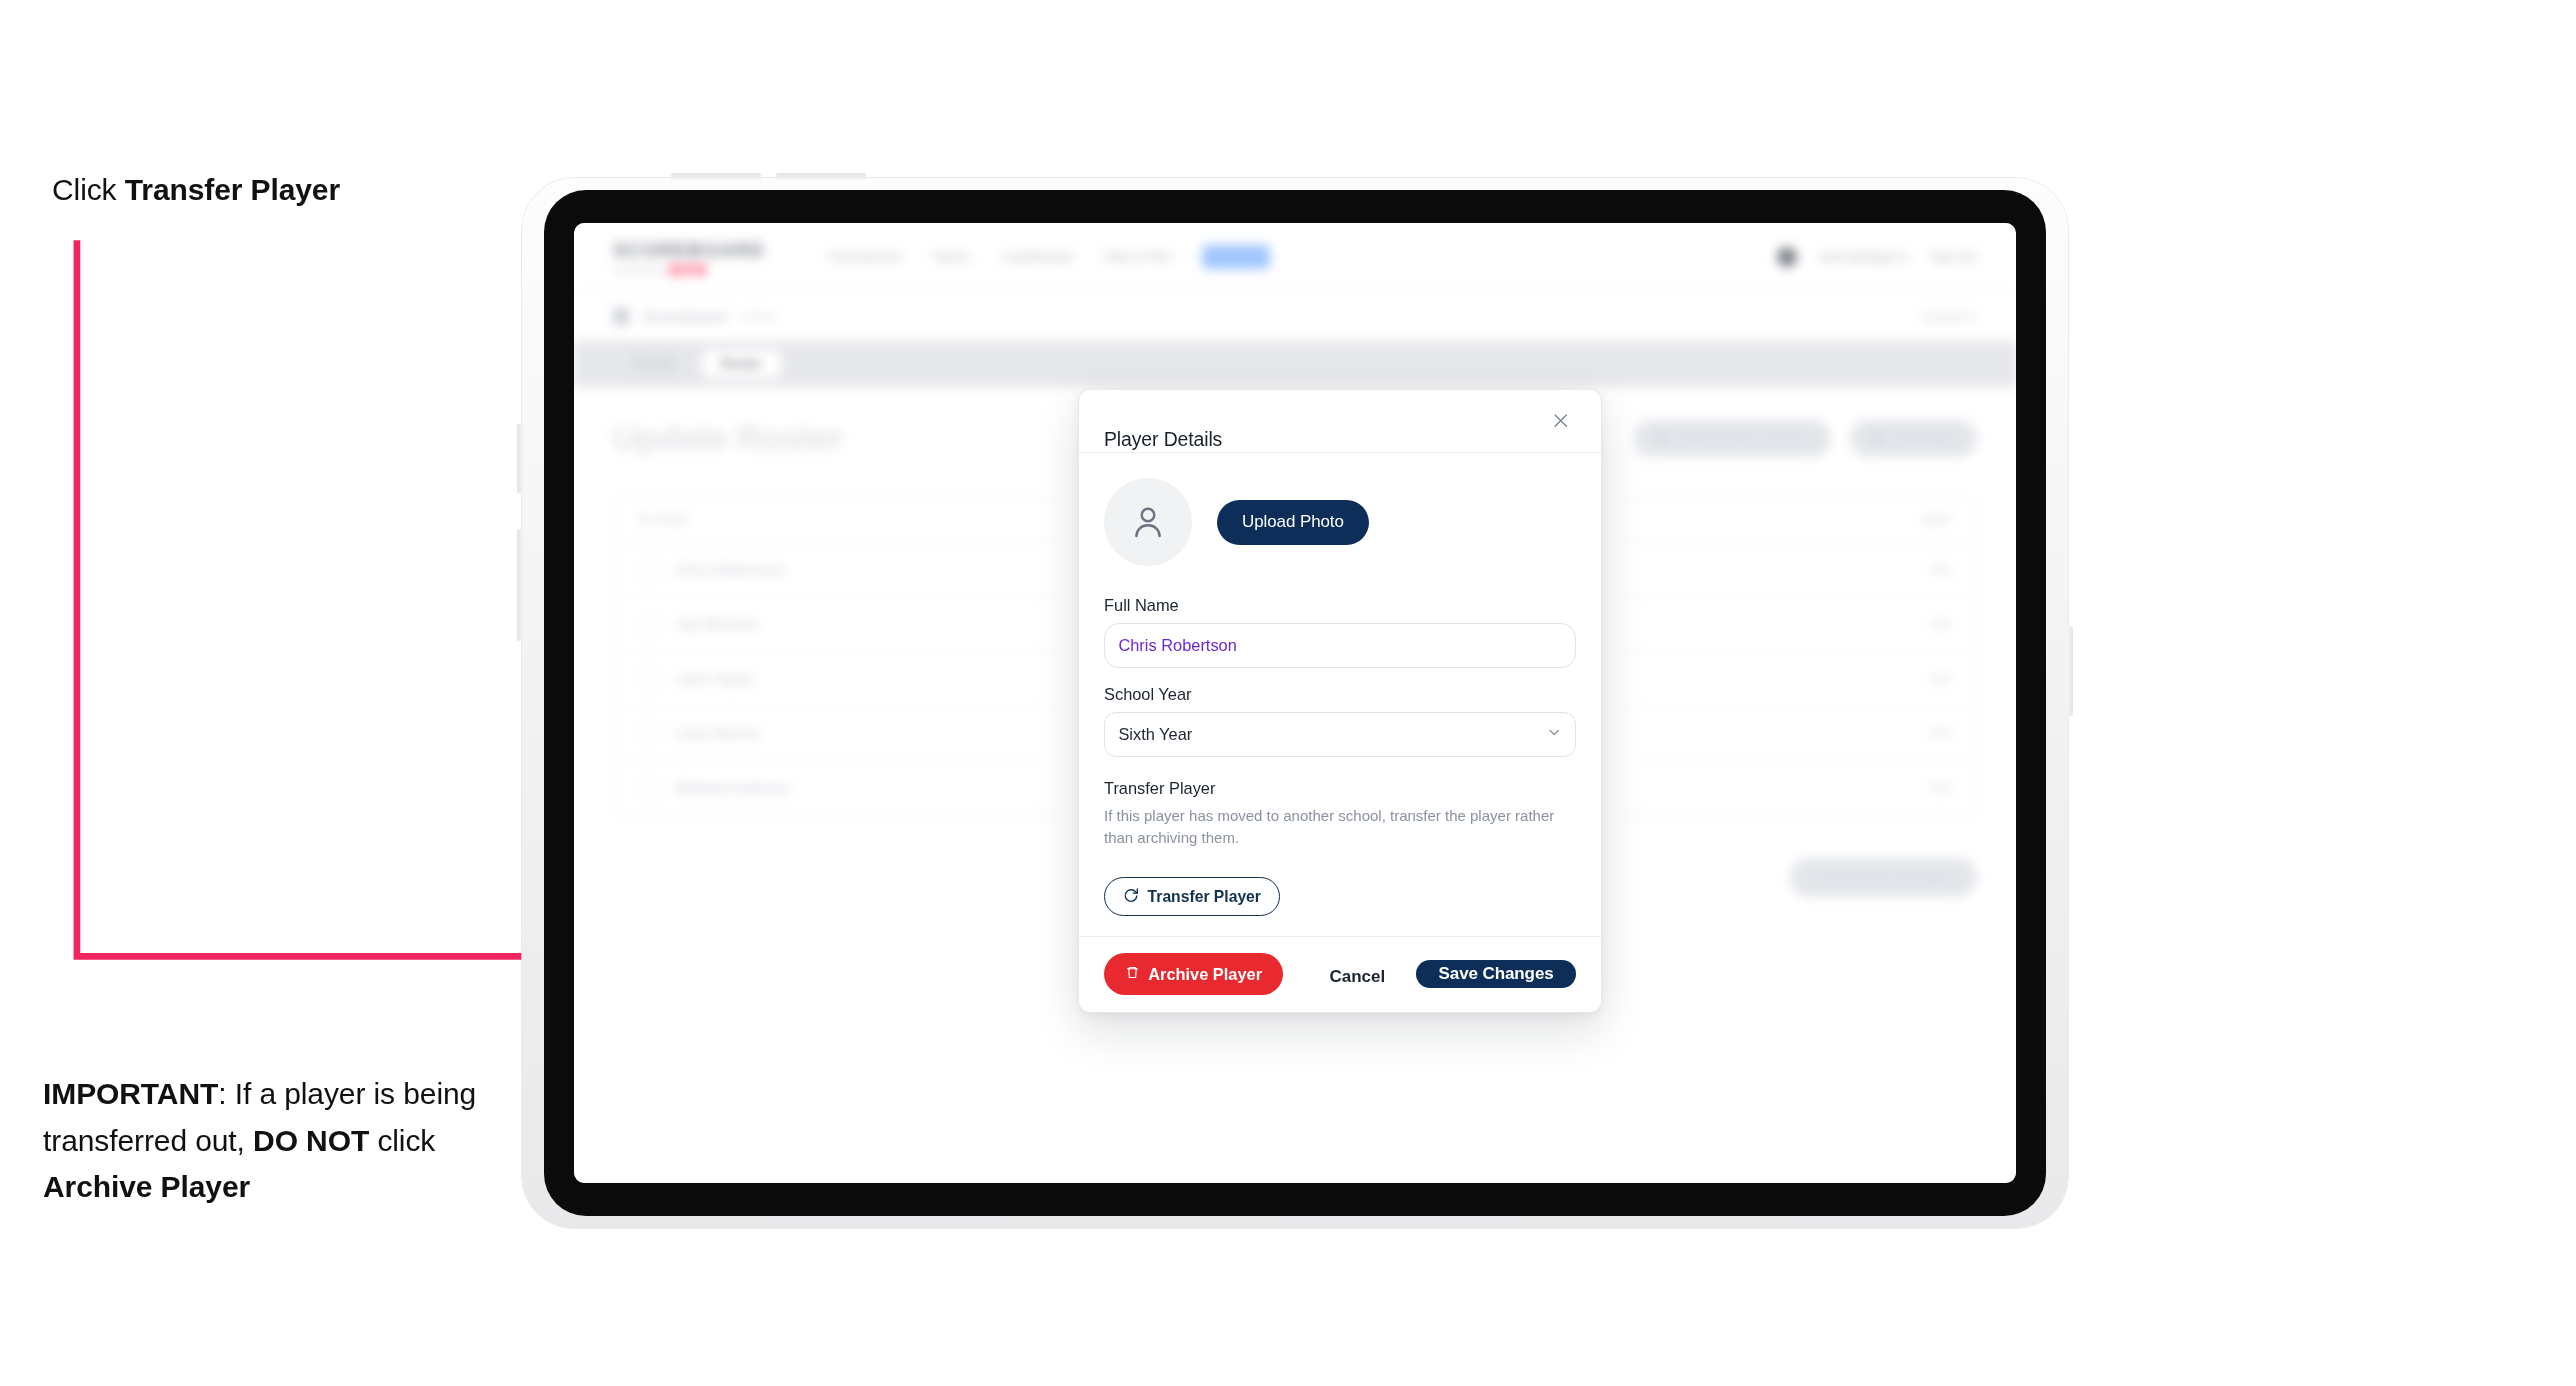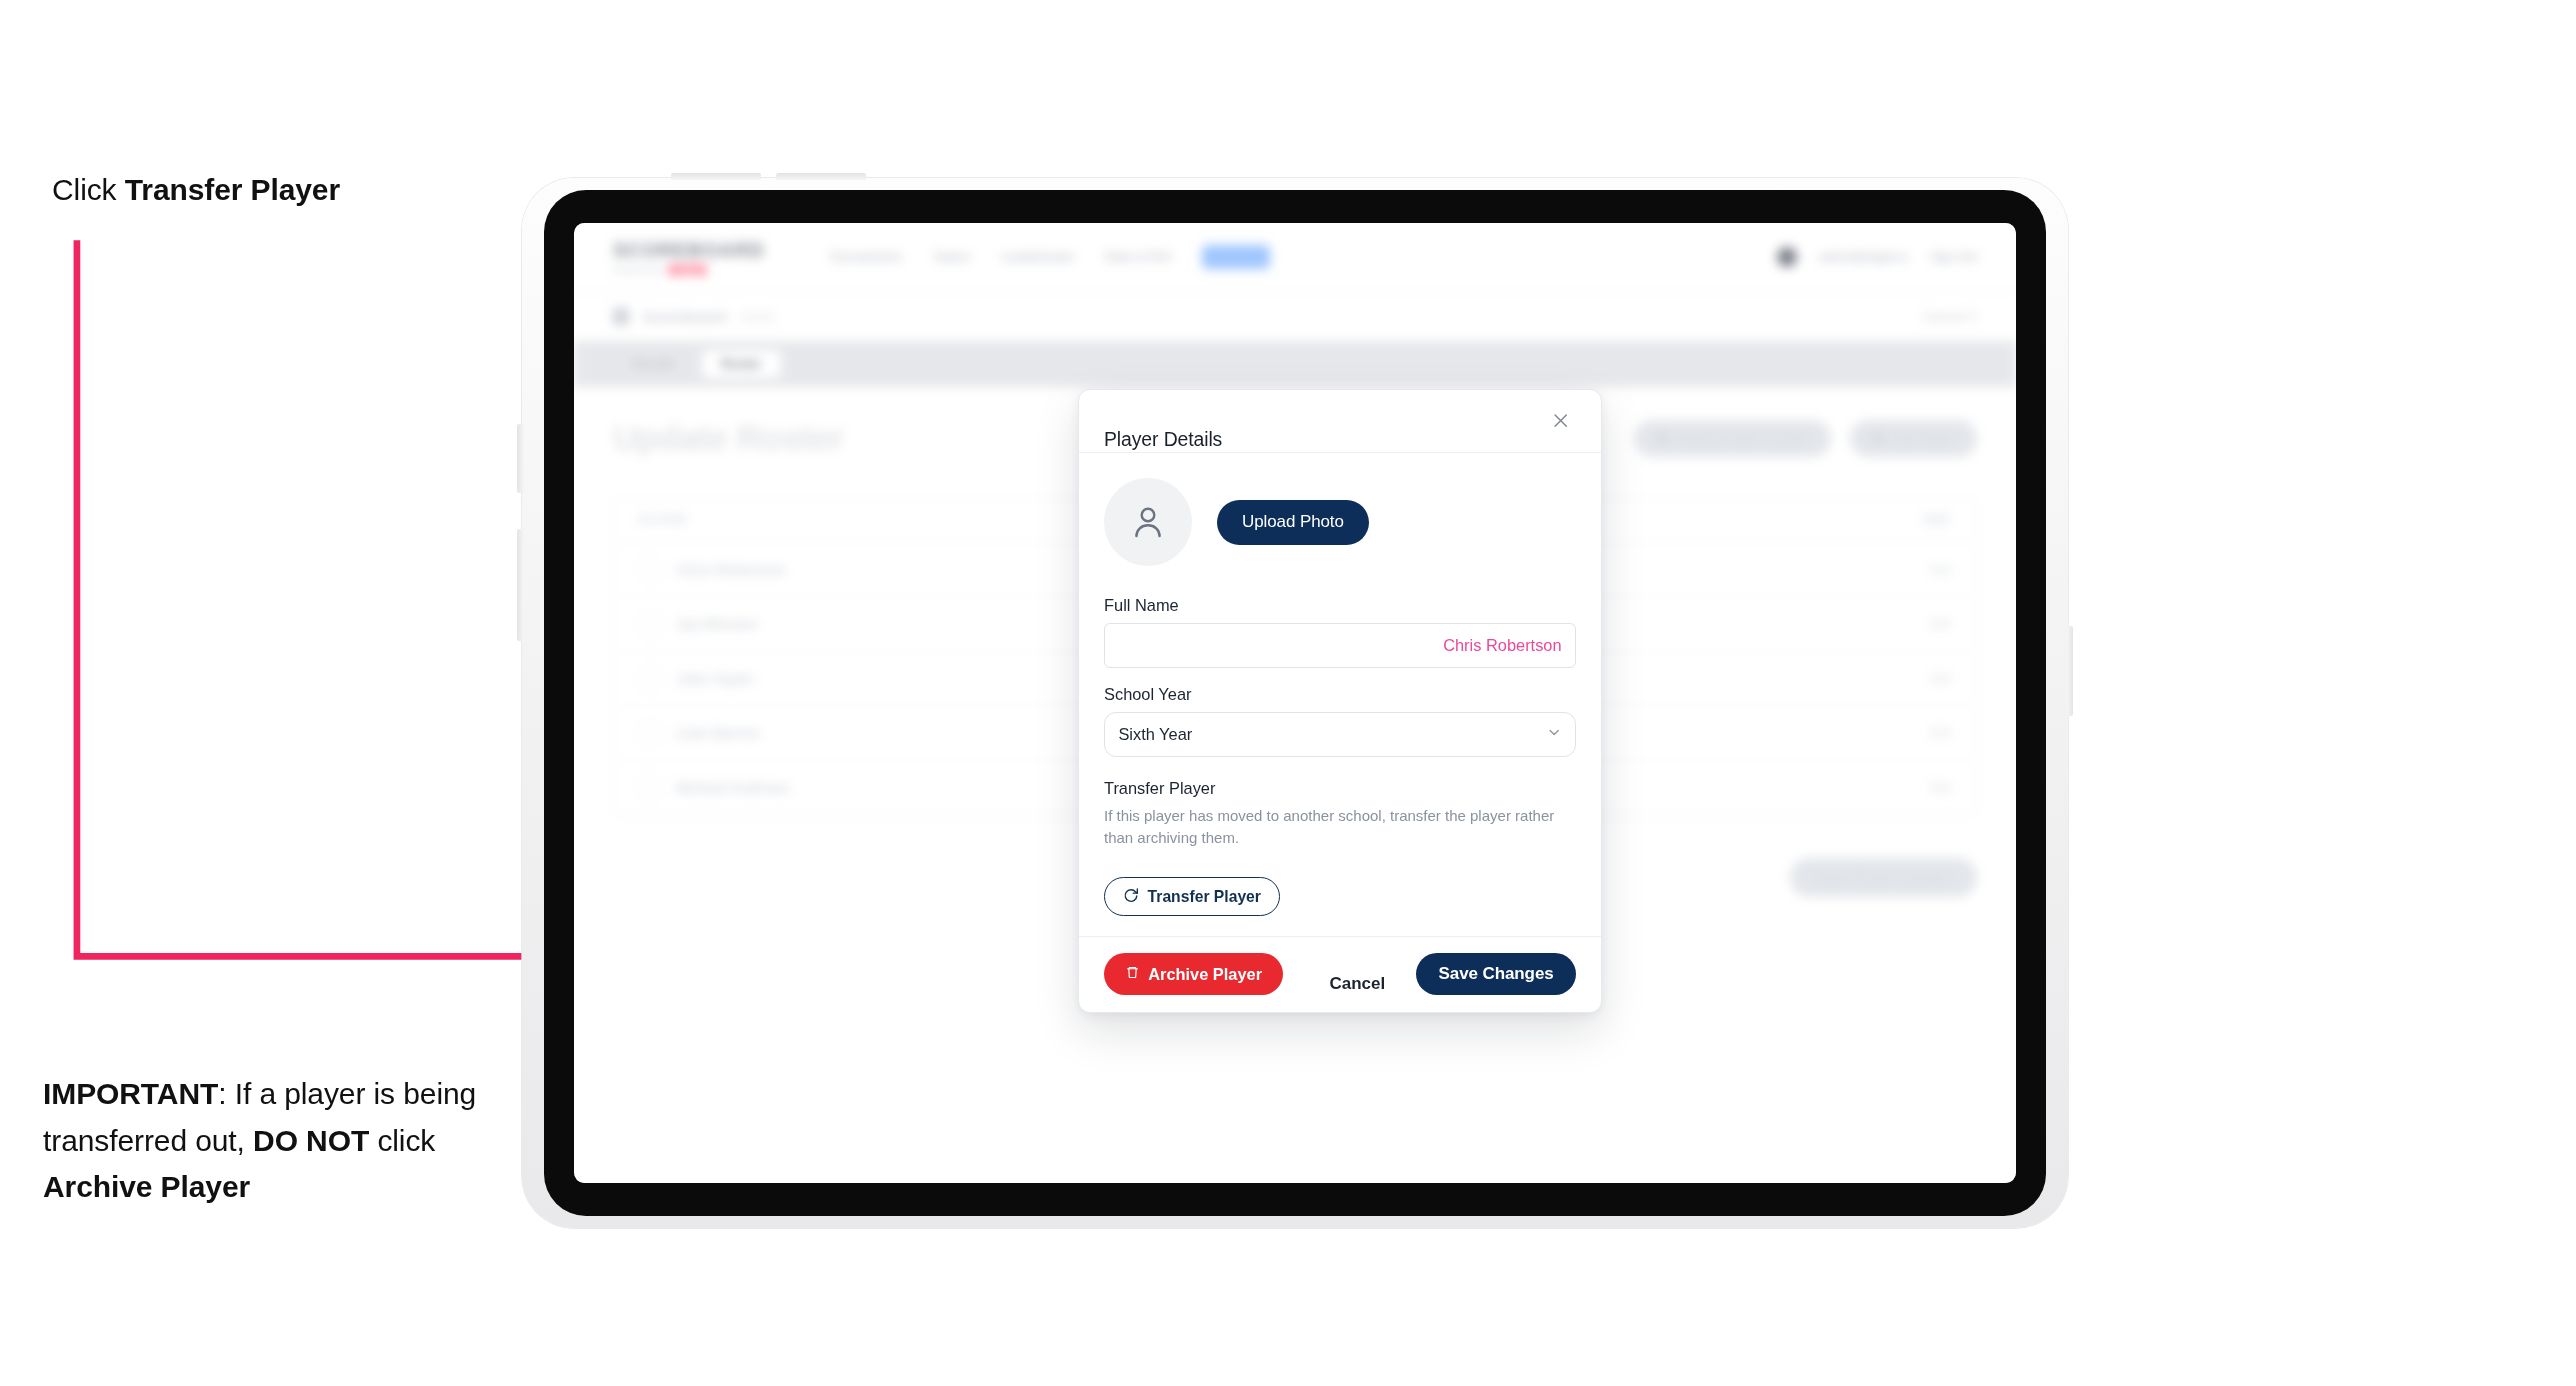--- a/index.html
+++ b/index.html
@@ -213,23 +213,23 @@
     background: #0c2e58; color: #ffffff; border: none;
     border-radius: 745px; height: 45px; padding: 0 25px;
     font-size: 17px; font-family: inherit; cursor: pointer;
     letter-spacing: -0.1px;
   }
 
   .field { margin-bottom: 16.4px; }
   .field-label { font-size: 16.4px; color: #1c2430; margin-bottom: 8.2px; display:block; }
   .field-input {
     width: 100%; box-sizing: border-box; height: 45px;
-    border: 0.7px solid #dfe3e8; border-radius: 6px;
-    padding: 0 13.4px; font-size: 16.4px; color: #ec4899;
-    font-family: inherit; background: #fff; outline: none; text-align: right;
+    border: 0.7px solid #dfe3e8; border-radius: 15px;
+    padding: 0 13.4px; font-size: 16.4px; color: #6d28d9;
+    font-family: inherit; background: #fff; outline: none;
   }
   .select-wrap { position: relative; }
   .select-wrap .chev {
     position: absolute; right: 13.4px; top: 50%; transform: translateY(-50%);
     pointer-events: none;
   }
   .field-select {
     width: 100%; box-sizing: border-box; height: 45px;
     border: 0.7px solid #dfe3e8; border-radius: 12px;
     padding: 0 33px 0 13.4px; font-size: 16.4px; color: #1c2430;
@@ -259,21 +259,21 @@
     font-size: 16.4px; font-family: inherit; cursor: pointer;
     font-weight: 600;
   }
   .foot-right { margin-left: auto; display: flex; align-items: flex-end; gap: 25px; }
   .cancel-btn {
     background: none; border: none; font-size: 17px;
     color: #1c2430; font-family: inherit; cursor: pointer; font-weight: 600;
   }
   .save-btn {
     background: #0c2e58; color: #fff; border: none;
-    border-radius: 745px; height: 42px; padding: 0 22.4px;
+    border-radius: 745px; height: 28px; padding: 0 22.4px;
     font-size: 17px; font-family: inherit; cursor: pointer;
     font-weight: 600; letter-spacing: -0.1px;
   }
 </style>
 </head>
 <body>
 
 <div class="anno-top">
   <span>Click </span><b>Transfer Player</b>
 </div>

